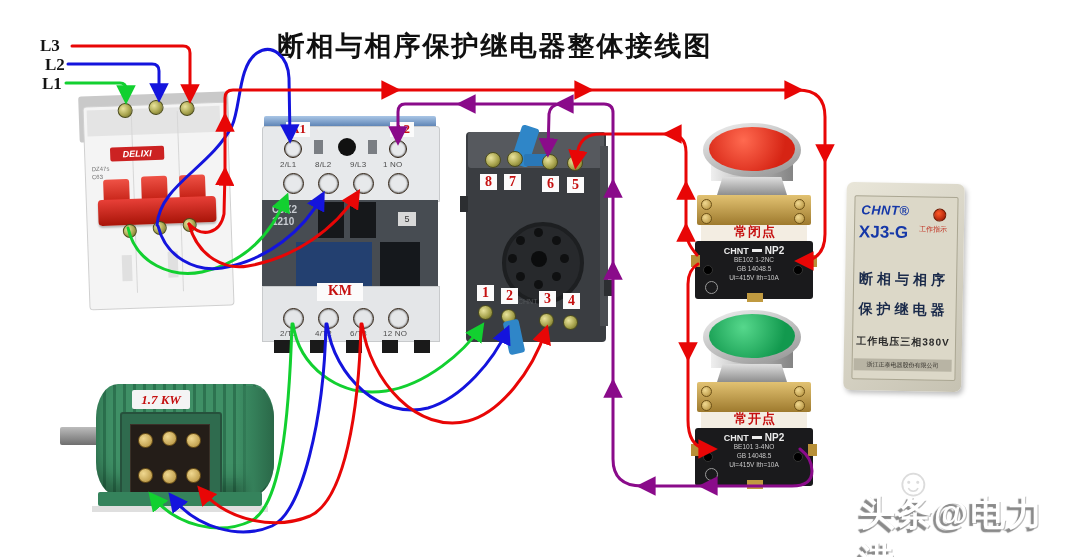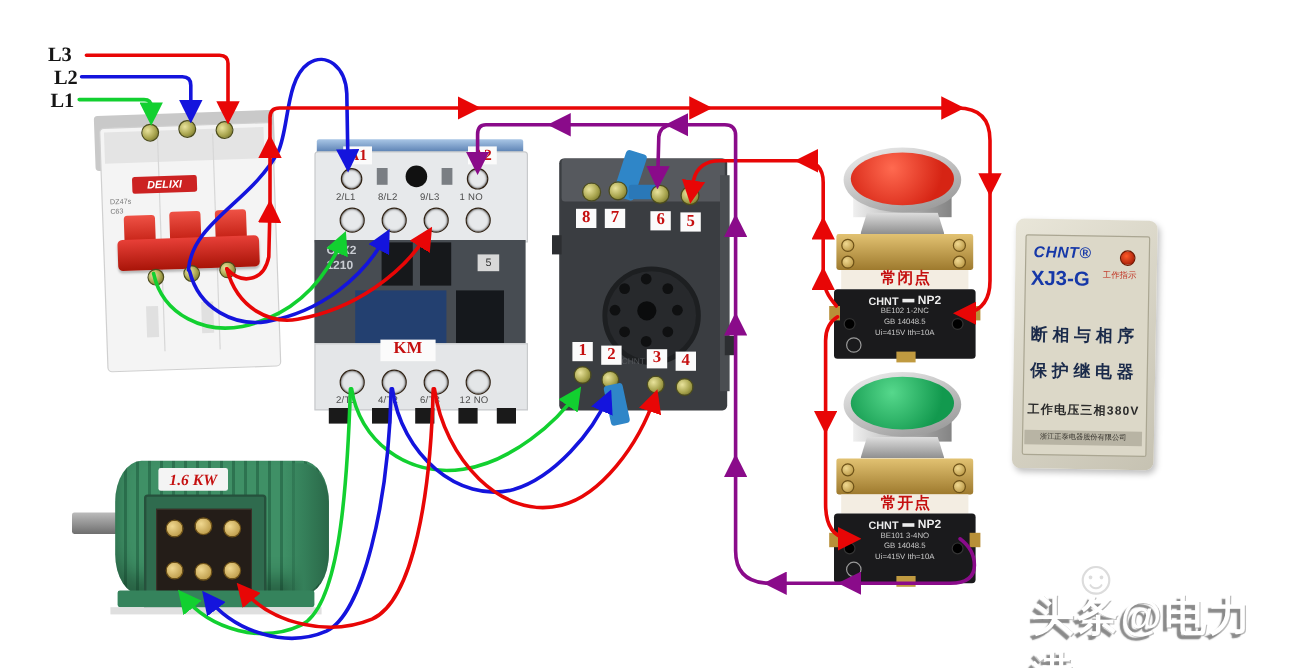--- a/index.html
+++ b/index.html
@@ -24,20 +24,22 @@
   .branddash{display:inline-block;width:10px;height:3px;background:#ececec;}
   .wm-faint{position:absolute;font-weight:bold;color:#dcdcdc;font-size:35px;letter-spacing:3px;}
   .wm-main{position:absolute;font-weight:bold;color:#ffffff;font-size:35px;letter-spacing:2px;
            text-shadow:-3px 3px 1px #8a8a8a,1px 1px 0 #bdbdbd;}
 </style>
 </head>
 <body>
 
 <div id="stage">
 
+  <div class="abs" style="left:250px;top:28px;width:490px;text-align:center;font-family:'Liberation Serif',serif;
+              font-weight:bold;font-size:27px;color:#101010;letter-spacing:2px;">断相与相序保护继电器整体接线图</div>
 
   <div class="phase" style="left:40px;top:36px;">L3</div>
   <div class="phase" style="left:45px;top:55px;">L2</div>
   <div class="phase" style="left:42px;top:74px;">L1</div>
 
   <div class="abs" style="left:80px;top:92px;width:155px;height:228px;transform:rotate(-2deg);">
     <div class="abs" style="left:2px;top:2px;width:150px;height:46px;background:#c9c9c9;border-radius:3px;"></div>
     <div class="abs" style="left:6px;top:12px;width:143px;height:202px;background:#f4f4f4;border:1px solid #d0d0d0;border-radius:4px;"></div>
     <div class="abs" style="left:10px;top:16px;width:133px;height:26px;background:#e4e4e4;"></div>
     <div class="poleline" style="left:54px;top:20px;height:180px;"></div>
@@ -215,21 +217,21 @@
     <div class="abs" style="left:10px;top:176px;width:98px;height:12px;background:#b8b4a4;text-align:center;font-size:6px;line-height:12px;color:#33302a;">浙江正泰电器股份有限公司</div>
   </div>
 
   <div class="abs" style="left:60px;top:376px;width:220px;height:140px;">
     <div class="abs" style="left:0;top:51px;width:44px;height:18px;background:linear-gradient(#bcbcbc,#6e6e6e);border-radius:2px;"></div>
     <div class="abs" style="left:36px;top:8px;width:178px;height:112px;border:2px solid #26604​2;border-radius:22px/34px;
                 background:repeating-linear-gradient(90deg,#3f9066 0 7px,#2d7350 7px 10px);box-shadow:inset 0 -14px 16px rgba(10,40,25,.45);"></div>
     <div class="abs" style="left:176px;top:10px;width:38px;height:108px;border-radius:0 22px 22px 0/0 34px 34px 0;
                 background:linear-gradient(90deg,rgba(53,122,85,0),#35805a 45%,#2a6848);"></div>
     <div class="abs" style="left:72px;top:14px;width:58px;height:19px;background:#f4f4f4;border-radius:2px;text-align:center;
-                font-family:'Liberation Serif',serif;font-weight:bold;font-style:italic;font-size:13px;line-height:19px;color:#c51010;">1.6 KW</div>
+                font-family:'Liberation Serif',serif;font-weight:bold;font-style:italic;font-size:13px;line-height:19px;color:#c51010;">1.7 KW</div>
     <div class="abs" style="left:60px;top:36px;width:98px;height:94px;background:#2f6b4e;border:2px solid #26513c;border-radius:3px;"></div>
     <div class="abs" style="left:70px;top:48px;width:78px;height:74px;background:#241d18;border:1px solid #3a3028;"></div>
     <div class="screwG" style="left:78px;top:57px;width:13px;height:13px;"></div>
     <div class="screwG" style="left:102px;top:55px;width:13px;height:13px;"></div>
     <div class="screwG" style="left:126px;top:57px;width:13px;height:13px;"></div>
     <div class="screwG" style="left:78px;top:92px;width:13px;height:13px;"></div>
     <div class="screwG" style="left:102px;top:93px;width:13px;height:13px;"></div>
     <div class="screwG" style="left:126px;top:92px;width:13px;height:13px;"></div>
     <div class="abs" style="left:38px;top:116px;width:164px;height:14px;background:#35835c;border-radius:2px;"></div>
     <div class="abs" style="left:32px;top:130px;width:176px;height:6px;background:#dfdfdf;"></div>

